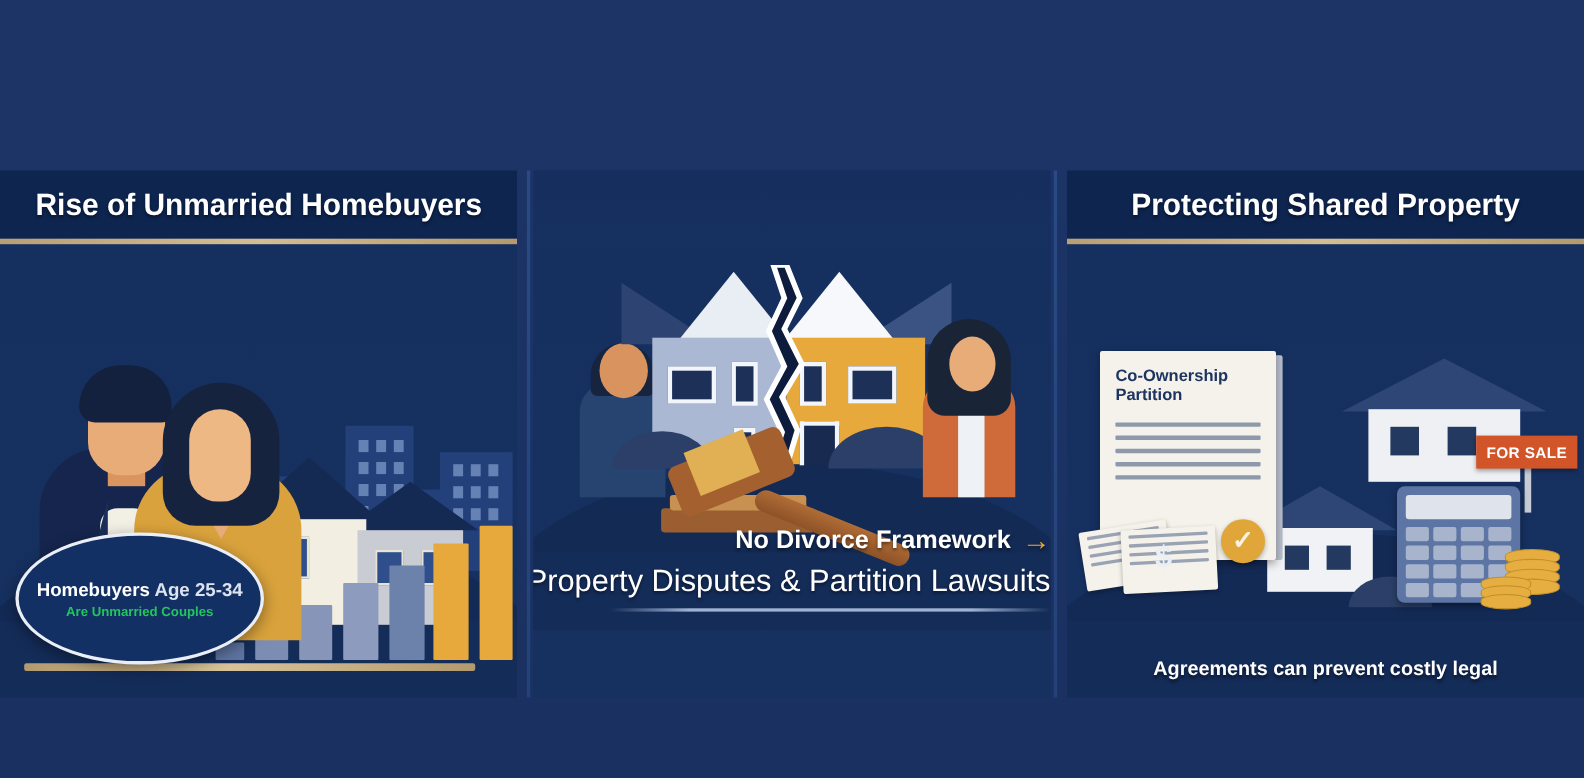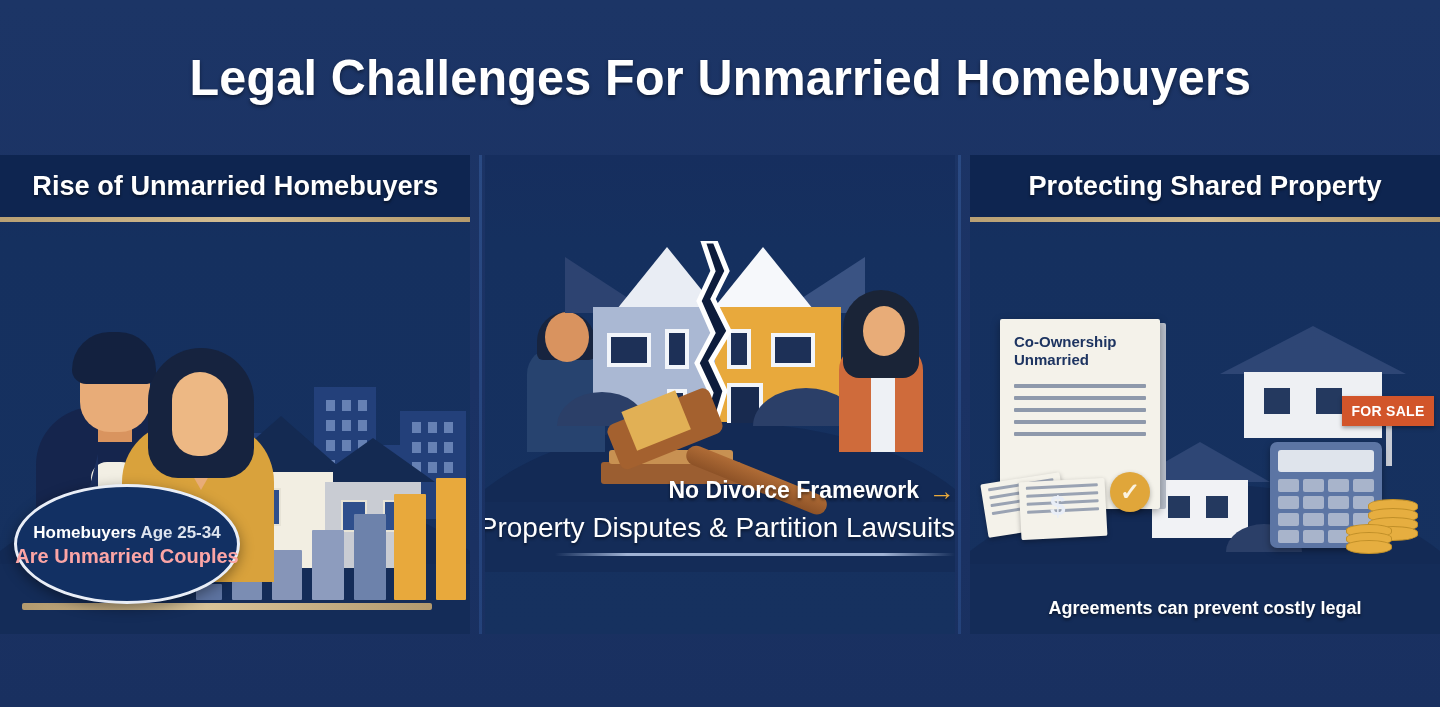--- a/index.html
+++ b/index.html
@@ -144,21 +144,21 @@
     border-radius: 113px / 60px;
     display: flex; flex-direction: column; align-items: center; justify-content: center;
     box-shadow: 0 4px 14px rgba(0,0,0,0.4);
   }
   .stat-main { display: flex; align-items: baseline; color: #e8a93c; font-weight: bold; }
   .stat-number { font-size: 42px; letter-spacing: -1px; }
   .stat-pct { font-size: 25px; margin-left: 1px; }
   .stat-of { font-size: 21px; color: #f0f3f8; margin-left: 6px; }
   .stat-l2 { font-size: 17px; font-weight: bold; color: #ffffff; margin-top: 2px; white-space: nowrap; }
   .stat-l2 .muted { color: #dde4ef; font-weight: bold; }
-  .stat-l3 { font-size: 20px; font-weight: bold; color: #fca5a5; margin-top: 2px; white-space: nowrap; }
+  .stat-l3 { font-size: 12px; font-weight: bold; color: #22c55e; margin-top: 2px; white-space: nowrap; }
 
   
   .split-house { position: absolute; left: 80px; bottom: 150px; width: 300px; height: 175px; }
   .sh-roofL {
     position: absolute; left: 0; top: 10px; width: 0; height: 0;
     border-left: 0 solid transparent; border-right: 86px solid transparent;
     border-bottom: 56px solid #2d4371;
   }
   .sh-roofR {
     position: absolute; right: 0; top: 10px; width: 0; height: 0;
@@ -314,23 +314,20 @@
   .panel-gap {
     position: absolute; top: 155px; width: 3px; height: 479px;
     background: linear-gradient(180deg,#2a4a83,#24427a);
   }
 </style>
 </head>
 <body>
 
 <div id="infographic">
 
-  <div class="title-bar">
-    <div class="title-text">Legal Challenges For Unmarried Homebuyers</div>
-  </div>
 
   <div class="panels">
 
     <section class="panel">
       <header class="panel-head">
         <div class="panel-head-text">Rise of Unmarried Homebuyers</div>
         <div class="head-rule"></div>
       </header>
       <div class="panel-body">
         <div class="hill"></div>
@@ -531,21 +528,21 @@
           <div class="coin" style="left:22px; bottom:13px; width:50px; height:15px;"></div>
           <div class="coin" style="left:0px;  bottom:16px; width:46px; height:14px;"></div>
           <div class="coin" style="left:0px;  bottom:8px;  width:46px; height:14px;"></div>
           <div class="coin" style="left:0px;  bottom:0px;  width:46px; height:14px;"></div>
         </div>
 
         <div class="doc-stack">
           <div class="doc-back"></div>
           <div class="doc-main">
             <div class="doc-title">Co-Ownership</div>
-            <div class="doc-title">Unmarried</div>
+            <div class="doc-title">Partition</div>
             <div class="doc-line" style="margin-top:14px;"></div>
             <div class="doc-line"></div>
             <div class="doc-line"></div>
             <div class="doc-line"></div>
             <div class="doc-line"></div>
           </div>
           <div class="doc-small" style="left:0px;  bottom:2px;  width:80px; height:54px; transform:rotate(-9deg);">
             <div class="sl"></div>
               <div class="sl"></div>
               <div class="sl"></div>

